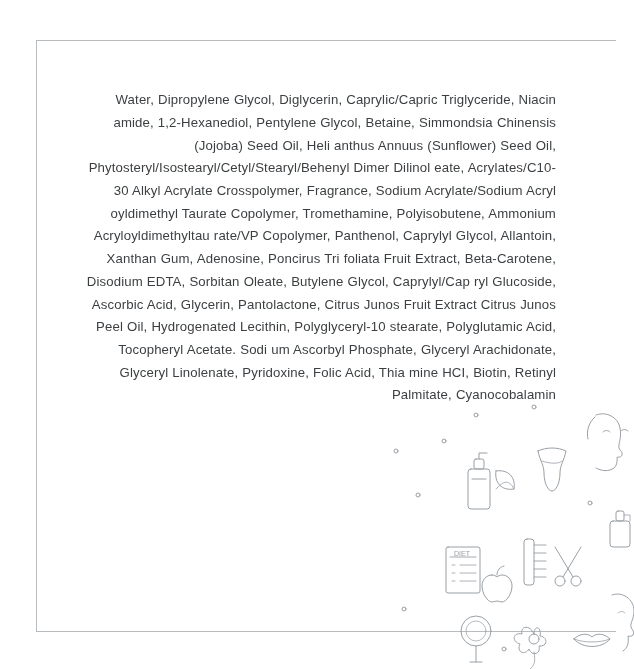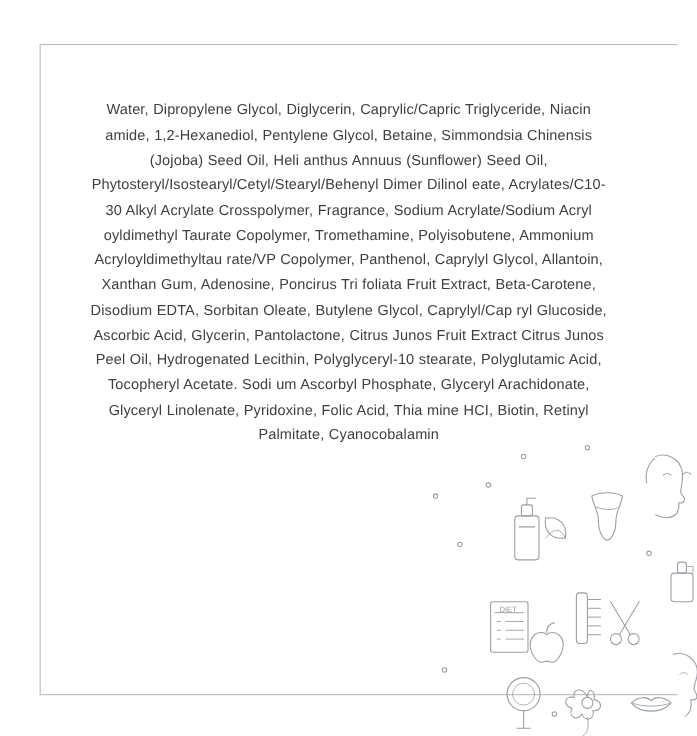--- a/index.html
+++ b/index.html
@@ -56,21 +56,21 @@
     left: 78px;
     top: 76px;
     width: 478px;
   }
 
   #ingredients-text {
     font-size: 13.2px;
     line-height: 22.7px;
     color: #3c3f41;
     letter-spacing: 0.01em;
-    text-align: center;
+    text-align: right;
     white-space: pre-wrap;
     word-spacing: 0.02em;
   }
 </style>
 </head>
 <body>
 
 <div id="page">
 
   <div id="card-frame"></div>

